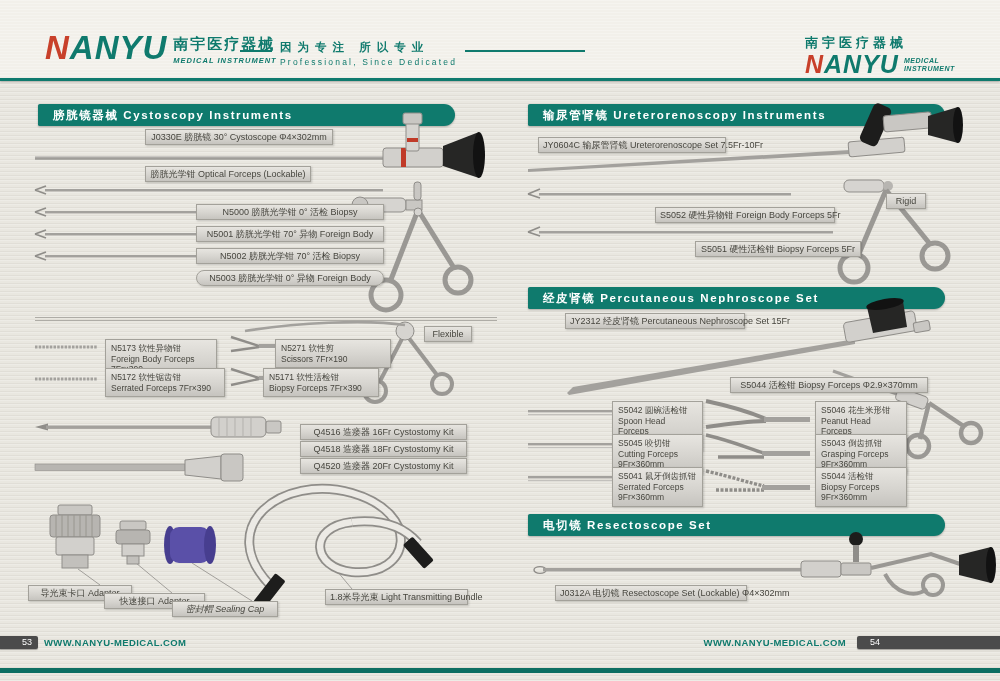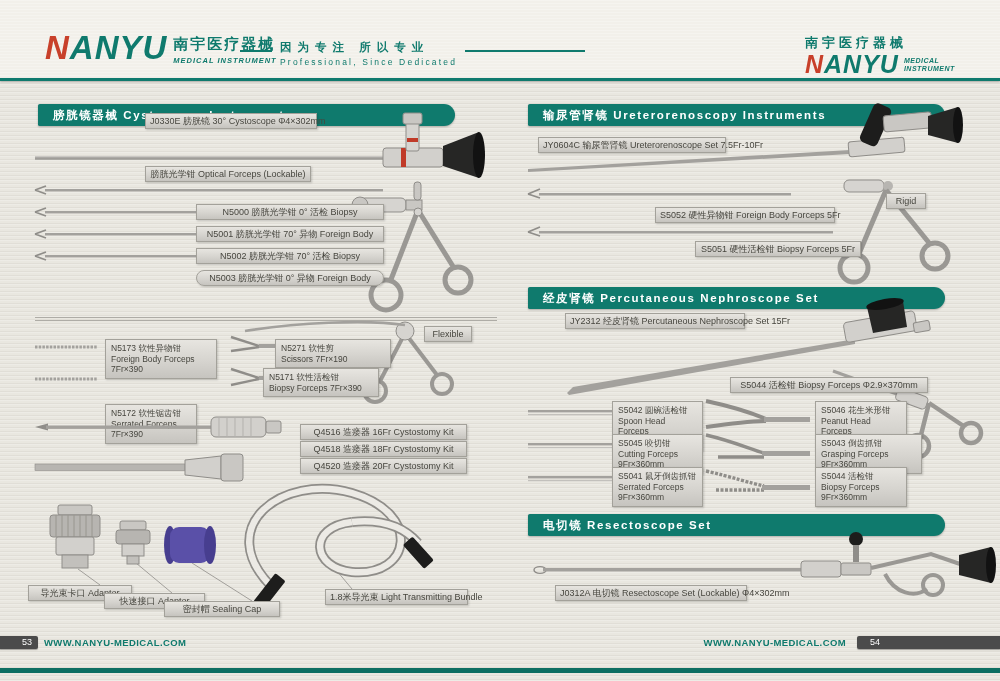--- a/index.html
+++ b/index.html
@@ -108,21 +108,21 @@
       <rect x="348" y="42" width="60" height="19" rx="3" fill="#d2d0cc" stroke="#8f8d89" stroke-width="1"></rect>
       <rect x="366" y="42" width="5" height="19" fill="#c03a28"></rect>
       <rect x="371" y="16" width="13" height="29" rx="2" fill="#d6d4d0" stroke="#8f8d89"></rect>
       <rect x="368" y="7" width="19" height="11" rx="2" fill="#c9c7c3" stroke="#8f8d89"></rect>
       <rect x="372" y="32" width="11" height="4" fill="#c03a28"></rect>
       <polygon points="408,40 444,26 444,72 408,60" fill="#262625"></polygon>
       <ellipse cx="444" cy="49" rx="6" ry="23" fill="#121212"></ellipse>
     </svg>
   </div>
 
-  <div class="lbl" style="left:145px;top:113px;width:172px;">J0330E 膀胱镜 30° Cystoscope Φ4×302mm</div>
+  <div class="lbl" style="left:145px;top:129px;width:188px;">J0330E 膀胱镜 30° Cystoscope Φ4×302mm</div>
   <div class="lbl" style="left:145px;top:166px;width:166px;">膀胱光学钳 Optical Forceps (Lockable)</div>
 
   <div class="illus" style="left:35px;top:183px;">
     <svg width="350" height="100" viewBox="0 0 350 100">
       <g stroke="#8f8d89" stroke-width="1.8" fill="none">
         <path d="M0,7 l11,-4 M0,7 l11,4"></path>
           <path d="M0,29 l11,-4 M0,29 l11,4"></path>
         <path d="M0,51 l11,-4 M0,51 l11,4"></path>
           <path d="M0,73 l11,-4 M0,73 l11,4"></path>
       </g>
@@ -176,21 +176,21 @@
   <div class="lbl tag" style="left:424px;top:326px;width:48px;">Flexible</div>
 
   <div class="lbl lbl-ml" style="left:105px;top:339px;width:112px;">
     <div>N5173 软性异物钳</div>
     <div>Foreign Body Forceps 7Fr×390</div>
   </div>
   <div class="lbl lbl-ml" style="left:275px;top:339px;width:116px;">
     <div>N5271 软性剪</div>
     <div>Scissors 7Fr×190</div>
   </div>
-  <div class="lbl lbl-ml" style="left:105px;top:368px;width:92px;margin-top:36px;">
+  <div class="lbl lbl-ml" style="left:105px;top:368px;width:120px;">
     <div>N5172 软性锯齿钳</div>
     <div>Serrated Forceps 7Fr×390</div>
   </div>
   <div class="lbl lbl-ml" style="left:263px;top:368px;width:116px;">
     <div>N5171 软性活检钳</div>
     <div>Biopsy Forceps 7Fr×390</div>
   </div>
 
   <div class="illus" style="left:35px;top:405px;">
     <svg width="280" height="100" viewBox="0 0 280 100">
@@ -245,21 +245,21 @@
         <rect x="243" y="108" width="13" height="36" rx="2" transform="rotate(38 249 126)" fill="#1d1d1c"></rect>
         <path d="M332,57 C 362,54 384,62 398,78" fill="none" stroke="#8f8d89" stroke-width="10"></path>
         <path d="M332,57 C 362,54 384,62 398,78" fill="none" stroke="#eceae5" stroke-width="6.5"></path>
         <rect x="392" y="72" width="13" height="32" rx="2" transform="rotate(-42 398 88)" fill="#1d1d1c"></rect>
       </g>
     </svg>
   </div>
 
   <div class="lbl" style="left:28px;top:585px;width:104px;">导光束卡口 Adaptor</div>
   <div class="lbl" style="left:104px;top:593px;width:101px;">快速接口 Adaptor</div>
-  <div class="lbl" style="left:164px;top:601px;width:116px;">密封帽 Sealing Cap</div>
+  <div class="lbl" style="left:172px;top:601px;width:106px;font-style:italic;">密封帽 Sealing Cap</div>
   <div class="lbl" style="left:325px;top:589px;width:143px;">1.8米导光束  Light Transmitting Bundle</div>
 
   <div class="page-badge badge-left">53</div>
   <div class="site site-left">WWW.NANYU-MEDICAL.COM</div>
 
   <div class="section-bar" style="left:528px;top:104px;">输尿管肾镜 Ureterorenoscopy Instruments</div>
 
   <div class="illus" style="left:528px;top:98px;">
     <svg width="440" height="85" viewBox="0 0 440 85">
       <polygon points="0,71 322,52 322,56 0,74" fill="#a3a19d"></polygon>
@@ -355,21 +355,21 @@
   <div class="lbl lbl-ml" style="left:815px;top:401px;width:92px;">
     <div>S5046 花生米形钳</div>
     <div>Peanut Head Forceps</div>
     <div>9Fr×360mm</div>
   </div>
   <div class="lbl lbl-ml" style="left:612px;top:434px;width:91px;">
     <div>S5045 咬切钳</div>
     <div>Cutting Forceps</div>
     <div>9Fr×360mm</div>
   </div>
-  <div class="lbl lbl-ml" style="left:815px;top:434px;width:107px;">
+  <div class="lbl lbl-ml" style="left:815px;top:434px;width:92px;">
     <div>S5043 倒齿抓钳</div>
     <div>Grasping Forceps</div>
     <div>9Fr×360mm</div>
   </div>
   <div class="lbl lbl-ml" style="left:612px;top:467px;width:91px;">
     <div>S5041 鼠牙倒齿抓钳</div>
     <div>Serrated Forceps</div>
     <div>9Fr×360mm</div>
   </div>
   <div class="lbl lbl-ml" style="left:815px;top:467px;width:92px;">

